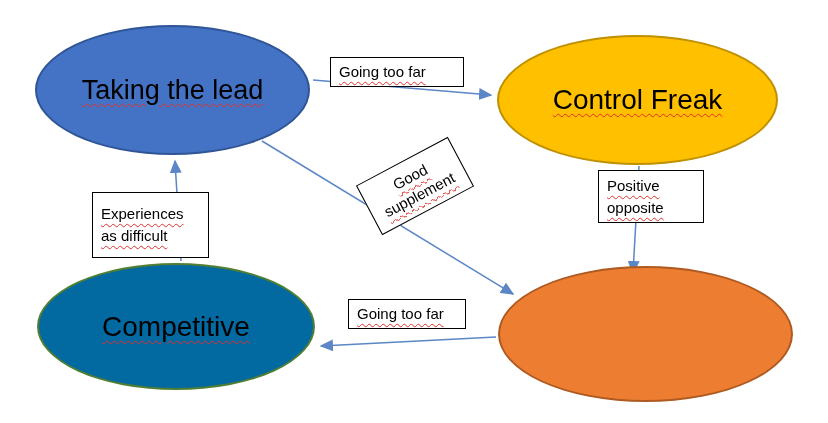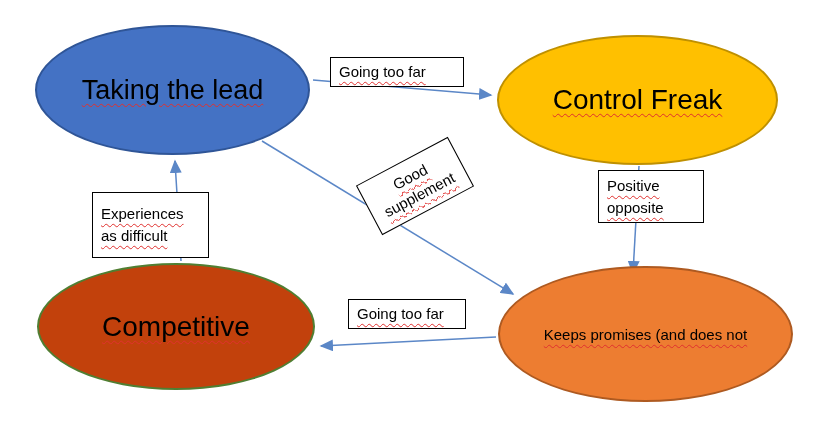--- a/index.html
+++ b/index.html
@@ -83,27 +83,26 @@
   </svg>
 
   <div class="node node-taking" style="background: rgb(68, 114, 196); border-color: rgb(47, 85, 151);">
     <span class="wavy">Taking the lead</span>
   </div>
 
   <div class="node node-control" style="background: rgb(255, 192, 0); border-color: rgb(191, 144, 0);">
     <span class="wavy">Control Freak</span>
   </div>
 
-  <div class="node node-competitive" style="background: #c2410c; border-color: rgb(80, 126, 50);">
+  <div class="node node-competitive" style="background: #0369a1; border-color: rgb(80, 126, 50);">
     <span class="wavy">Competitive</span>
   </div>
 
   <div class="node node-keeps" style="background: rgb(237, 125, 49); border-color: rgb(174, 90, 33);">
     <div>
-      <span class="kp-line wavy">Keeps promises (and does not</span>
     </div>
   </div>
 
   <div class="edge-label el-going-top">
     <span class="wavy">Going too far</span>
   </div>
 
   <div class="edge-label el-good">
     <span class="wavy">Good supplement</span>
   </div>

